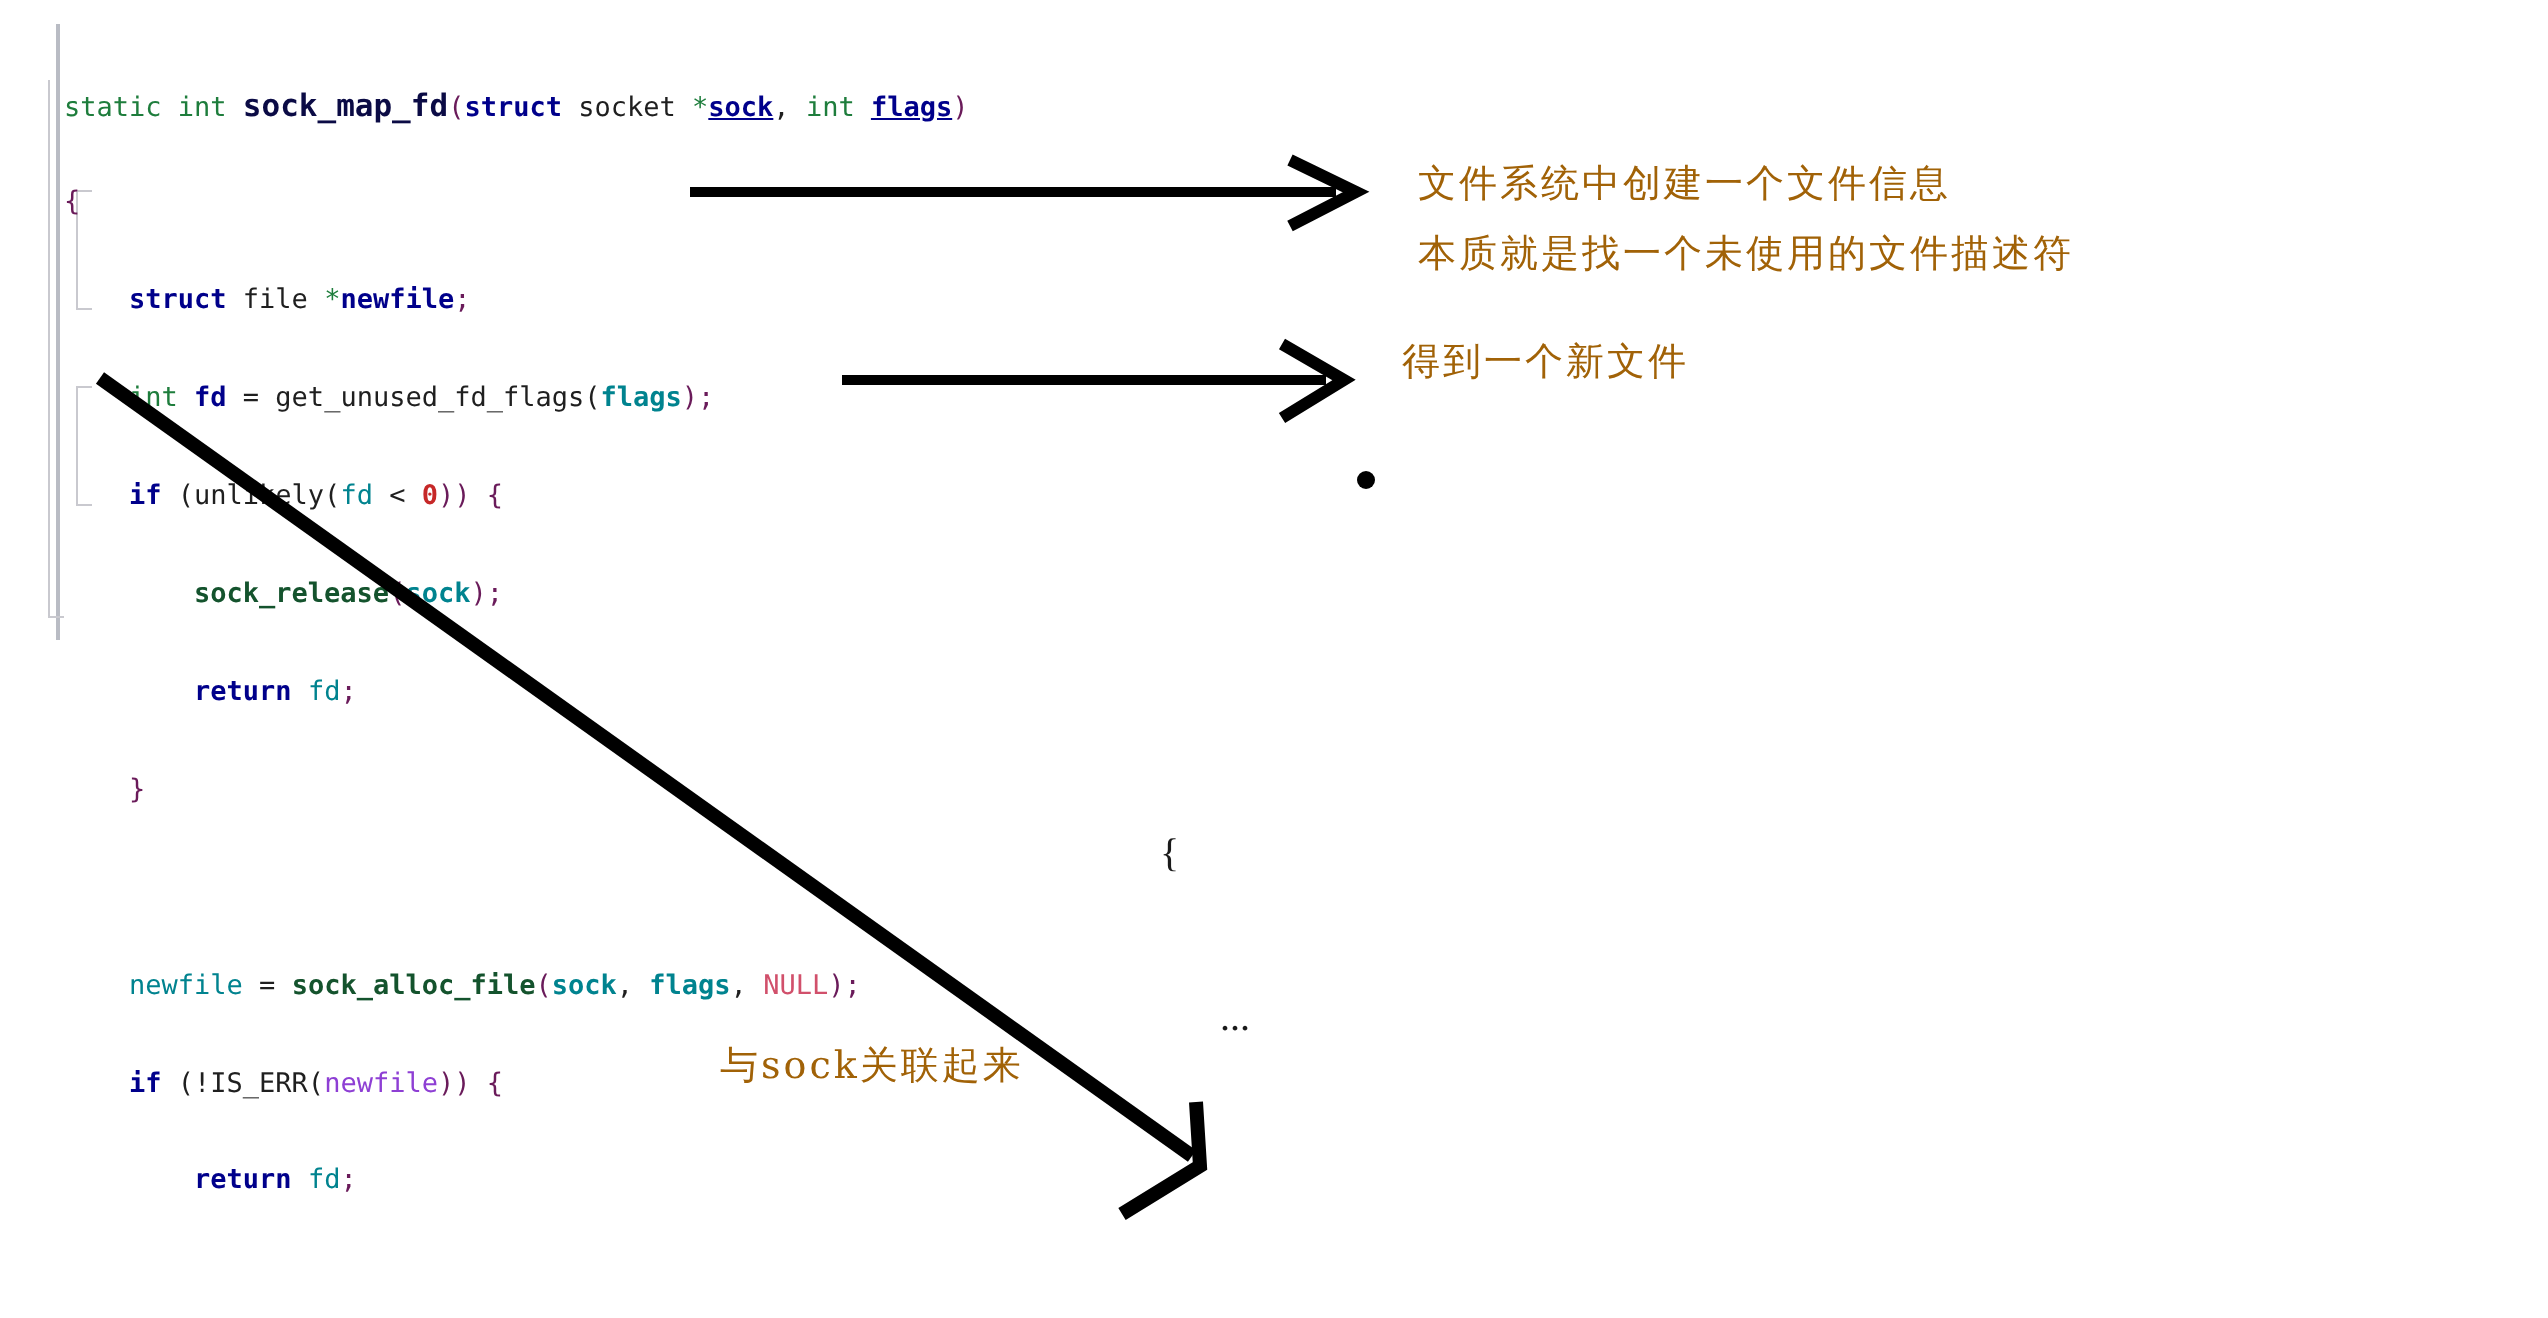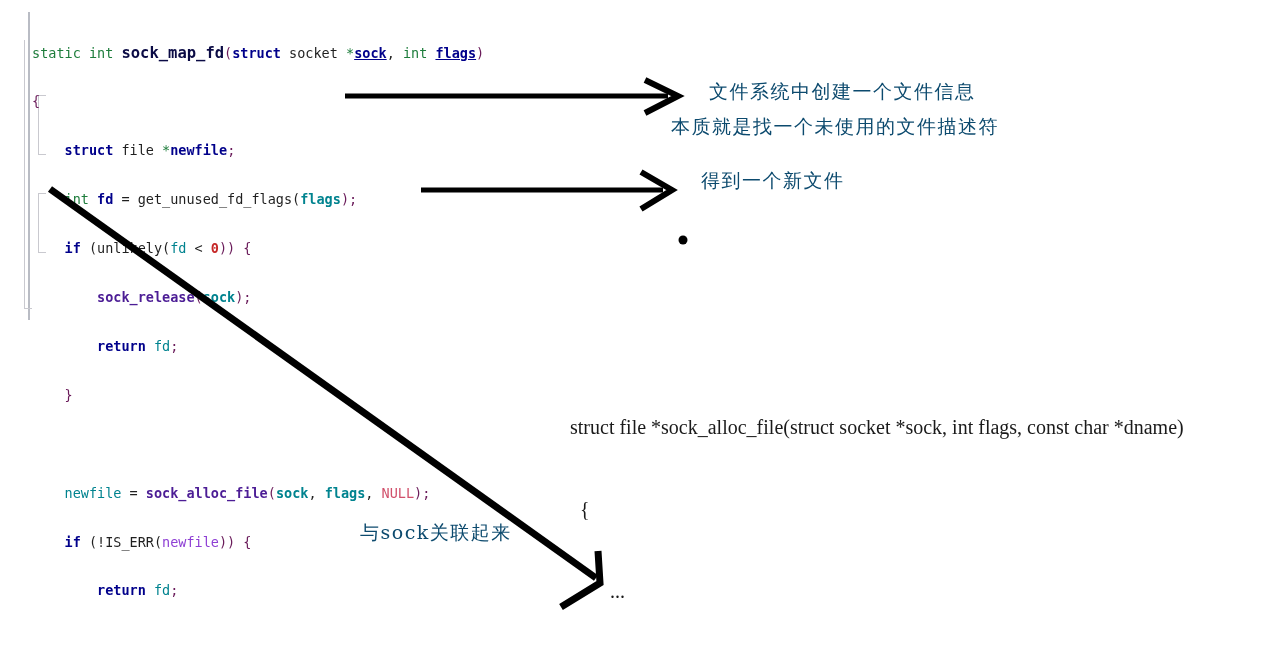--- a/index.html
+++ b/index.html
@@ -41,21 +41,21 @@
     line-height: 16.3px;
     white-space: pre;
     color: #202020;
   }
   .cl { display: block; height: 16.3px; }
 
   
   .tk-kw     { color: #00008b; font-weight: bold; }          
   .tk-type   { color: #1e7d3c; }                              
   .tk-fnname { color: #0b0b45; font-weight: bold; font-size: 15.5px; }
-  .tk-fn     { color: #4c1d95; font-weight: bold; }           
+  .tk-fn     { color: #14532d; font-weight: bold; }           
   .tk-var    { color: #00838f; }                              
   .tk-varb   { color: #00838f; font-weight: bold; }           
   .tk-varbu  { color: #00008b; font-weight: bold; text-decoration: underline; }
   .tk-num    { color: #c62828; font-weight: bold; }
   .tk-null   { color: #d1506b; }
   .tk-purple { color: #8e3fd4; }
   .tk-plain  { color: #1f1f1f; }
   .tk-star   { color: #1e7d3c; }
   .tk-punc   { color: #6a1b5a; }
 
@@ -66,21 +66,21 @@
     border-top: 1px solid #c9c9cf;
     border-bottom: 1px solid #c9c9cf;
     width: 7px;
   }
 
   
   .cn-note {
     position: absolute;
     font-family: "DejaVu Serif", "Liberation Serif", serif;
     font-size: 19px;
-    color: #0c4a6e;
+    color: #a16207;
     letter-spacing: 1.5px;
     white-space: nowrap;
   }
 
   
   #alloc-block {
     position: absolute;
     left: 570px;
     top: 370px;
     font-family: "Liberation Serif", "DejaVu Serif", serif;
@@ -123,26 +123,25 @@
     <span class="cl"><span class="tk-plain">        </span><span class="tk-kw">return</span><span class="tk-plain"> </span><span class="tk-var">fd</span><span class="tk-punc">;</span></span>
     
     
     
     
     
   </div>
 </div>
 
 <div class="cn-note" style="left:709px; top:79px;">文件系统中创建一个文件信息</div>
-<div class="cn-note" style="left:671px; top:114px;">本质就是找一个未使用的文件描述符</div>
+<div class="cn-note" style="left:709px; top:114px;">本质就是找一个未使用的文件描述符</div>
 <div class="cn-note" style="left:701px; top:168px;">得到一个新文件</div>
 <div class="cn-note" style="left:360px; top:520px;">与sock关联起来</div>
 
 <div id="alloc-block">
-  <span class="al" style="margin-bottom:13px;">struct file *sock_alloc_file(struct socket *sock, int flags, const char *dname)</span>
   <span class="al" style="margin-bottom:13px;">  {</span>
   <span class="al" style="margin-bottom:13px;">        ...</span>
   
   
   
   
   
 </div>
 
 <svg id="overlay" viewBox="0 0 1274 659" xmlns="http://www.w3.org/2000/svg">

